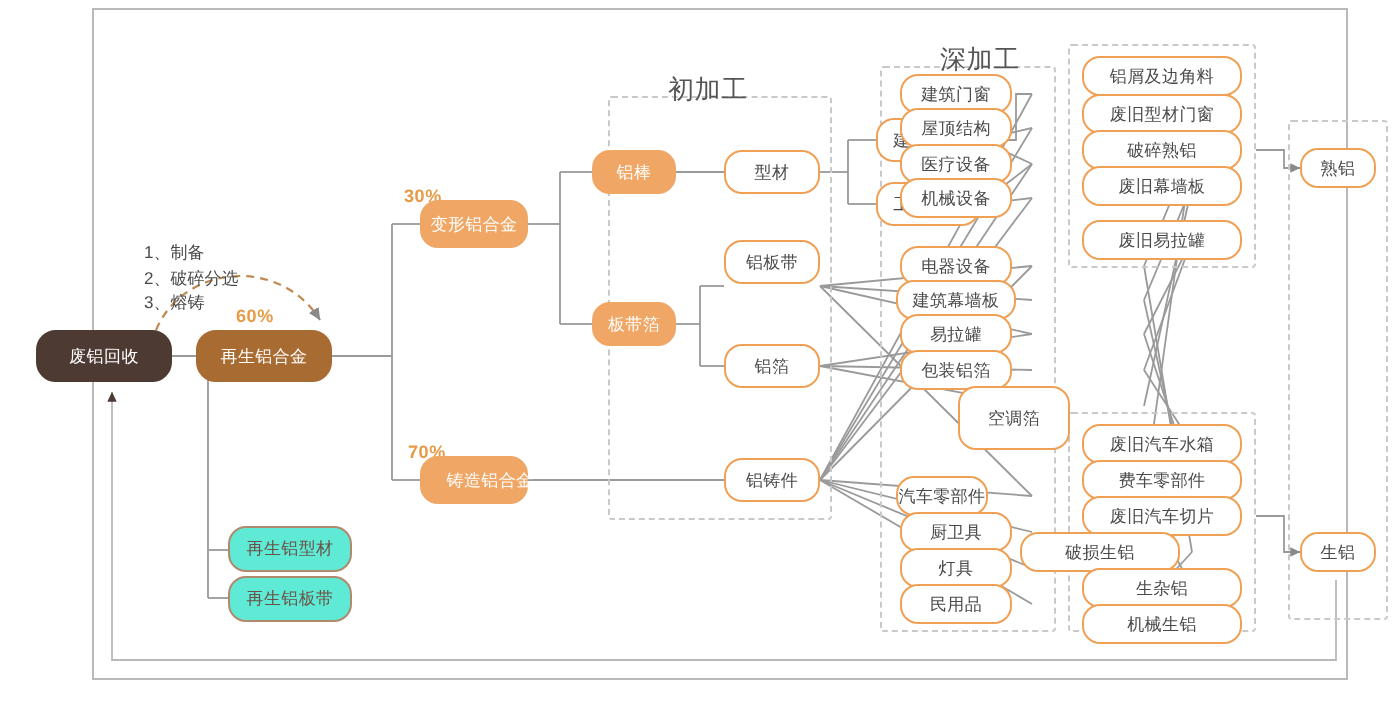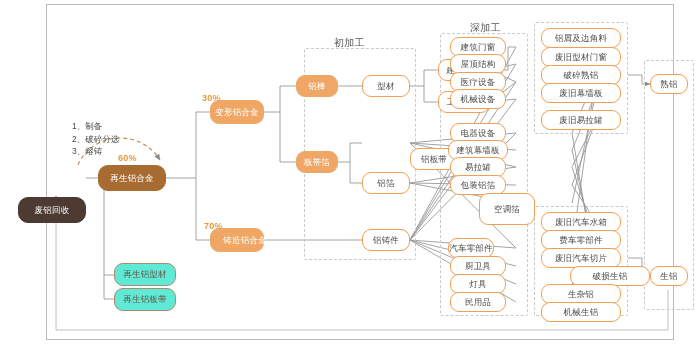--- a/index.html
+++ b/index.html
@@ -8,21 +8,21 @@
   #svg-layer{position:absolute;left:0;top:0;width:700px;height:359px;}
   .node{position:absolute;box-sizing:border-box;display:flex;align-items:center;justify-content:center;
         border-radius:9px;font-size:8.5px;line-height:1;white-space:nowrap;letter-spacing:.2px;}
   .n-dark{background:#4d3b33;color:#ffffff;border:1px solid #4d3b33;border-radius:10px;}
   .n-brown{background:#a86c32;color:#ffffff;border:1px solid #a86c32;border-radius:10px;}
   .n-orange{background:#f0a664;color:#ffffff;border:1px solid #f0a664;}
   .n-outline{background:#ffffff;color:#4a4a4a;border:1.3px solid #f0a055;}
   .n-outline-brown{background:#5eead4;color:#6b5248;border:1.3px solid #b08a6d;}
   .pct{position:absolute;color:#e79a45;font-size:9px;font-weight:bold;letter-spacing:.3px;}
   .grp{position:absolute;box-sizing:border-box;border:1px dashed #c9c9c9;border-radius:2px;}
-  .grp-label{position:absolute;color:#555;font-size:10px;letter-spacing:.3px;}
+  .grp-label{position:absolute;color:#555;font-size:13px;letter-spacing:.3px;}
   .steps{position:absolute;color:#4a4a4a;font-size:8.5px;line-height:12.5px;white-space:nowrap;}
   .outerframe{position:absolute;box-sizing:border-box;border:1px solid #b9b9b9;}
 </style>
 </head>
 <body>
 
 <div id="stage">
 
   <div class="outerframe" style="left:46px;top:4px;width:628px;height:336px;"></div>
 
@@ -138,34 +138,34 @@
   <div class="grp" style="left:304px;top:48px;width:112px;height:212px;"></div>
   <div class="grp-label" style="left:334px;top:36px;">初加工</div>
 
   <div class="grp" style="left:440px;top:33px;width:88px;height:283px;"></div>
   <div class="grp-label" style="left:470px;top:21px;">深加工</div>
 
   <div class="grp" style="left:534px;top:22px;width:94px;height:112px;"></div>
   <div class="grp" style="left:534px;top:206px;width:94px;height:110px;"></div>
   <div class="grp" style="left:644px;top:60px;width:50px;height:250px;"></div>
 
-  <div class="node n-dark" style="left:18px;top:165px;width:68px;height:26px;margin-top:32px;">废铝回收</div>
+  <div class="node n-dark" style="left:18px;top:165px;width:68px;height:26px;">废铝回收</div>
   <div class="node n-brown" style="left:98px;top:165px;width:68px;height:26px;">再生铝合金</div>
 
   <div class="node n-orange" style="left:210px;top:100px;width:54px;height:24px;">变形铝合金</div>
   <div class="node n-orange" style="left:210px;top:228px;width:54px;height:24px;padding-left:16px;">铸造铝合金</div>
 
   <div class="node n-outline-brown" style="left:114px;top:263px;width:62px;height:23px;">再生铝型材</div>
   <div class="node n-outline-brown" style="left:114px;top:288px;width:62px;height:23px;">再生铝板带</div>
 
   <div class="node n-orange" style="left:296px;top:75px;width:42px;height:22px;">铝棒</div>
   <div class="node n-orange" style="left:296px;top:151px;width:42px;height:22px;">板带箔</div>
 
   <div class="node n-outline" style="left:362px;top:75px;width:48px;height:22px;">型材</div>
-  <div class="node n-outline" style="left:362px;top:148px;width:48px;height:22px;margin-left:48px;">铝板带</div>
+  <div class="node n-outline" style="left:362px;top:120px;width:48px;height:22px;">铝板带</div>
   <div class="node n-outline" style="left:362px;top:172px;width:48px;height:22px;">铝箔</div>
   <div class="node n-outline" style="left:362px;top:229px;width:48px;height:22px;">铝铸件</div>
 
   <div class="node n-outline" style="left:438px;top:59px;width:52px;height:22px;">
       <span>建筑型材</span>
     </div>
   <div class="node n-outline" style="left:438px;top:91px;width:52px;height:22px;">
       <span>工业型材</span>
     </div>
 
@@ -187,20 +187,20 @@
 
   <div class="node n-outline" style="left:541px;top:28px;width:80px;height:20px;">铝屑及边角料</div>
   <div class="node n-outline" style="left:541px;top:47px;width:80px;height:20px;">废旧型材门窗</div>
   <div class="node n-outline" style="left:541px;top:65px;width:80px;height:20px;">破碎熟铝</div>
   <div class="node n-outline" style="left:541px;top:110px;width:80px;height:20px;">废旧易拉罐</div>
   <div class="node n-outline" style="left:541px;top:83px;width:80px;height:20px;">废旧幕墙板</div>
 
   <div class="node n-outline" style="left:541px;top:212px;width:80px;height:20px;">废旧汽车水箱</div>
   <div class="node n-outline" style="left:541px;top:230px;width:80px;height:20px;">费车零部件</div>
   <div class="node n-outline" style="left:541px;top:248px;width:80px;height:20px;">废旧汽车切片</div>
-  <div class="node n-outline" style="left:570px;top:266px;width:80px;height:20px;">破损生铝</div>
+  <div class="node n-outline" style="left:510px;top:266px;width:80px;height:20px;">破损生铝</div>
   <div class="node n-outline" style="left:541px;top:284px;width:80px;height:20px;">生杂铝</div>
   <div class="node n-outline" style="left:541px;top:302px;width:80px;height:20px;">机械生铝</div>
 
   <div class="node n-outline" style="left:650px;top:74px;width:38px;height:20px;">熟铝</div>
   <div class="node n-outline" style="left:650px;top:266px;width:38px;height:20px;">生铝</div>
 
 </div>
 
 </body></html>

